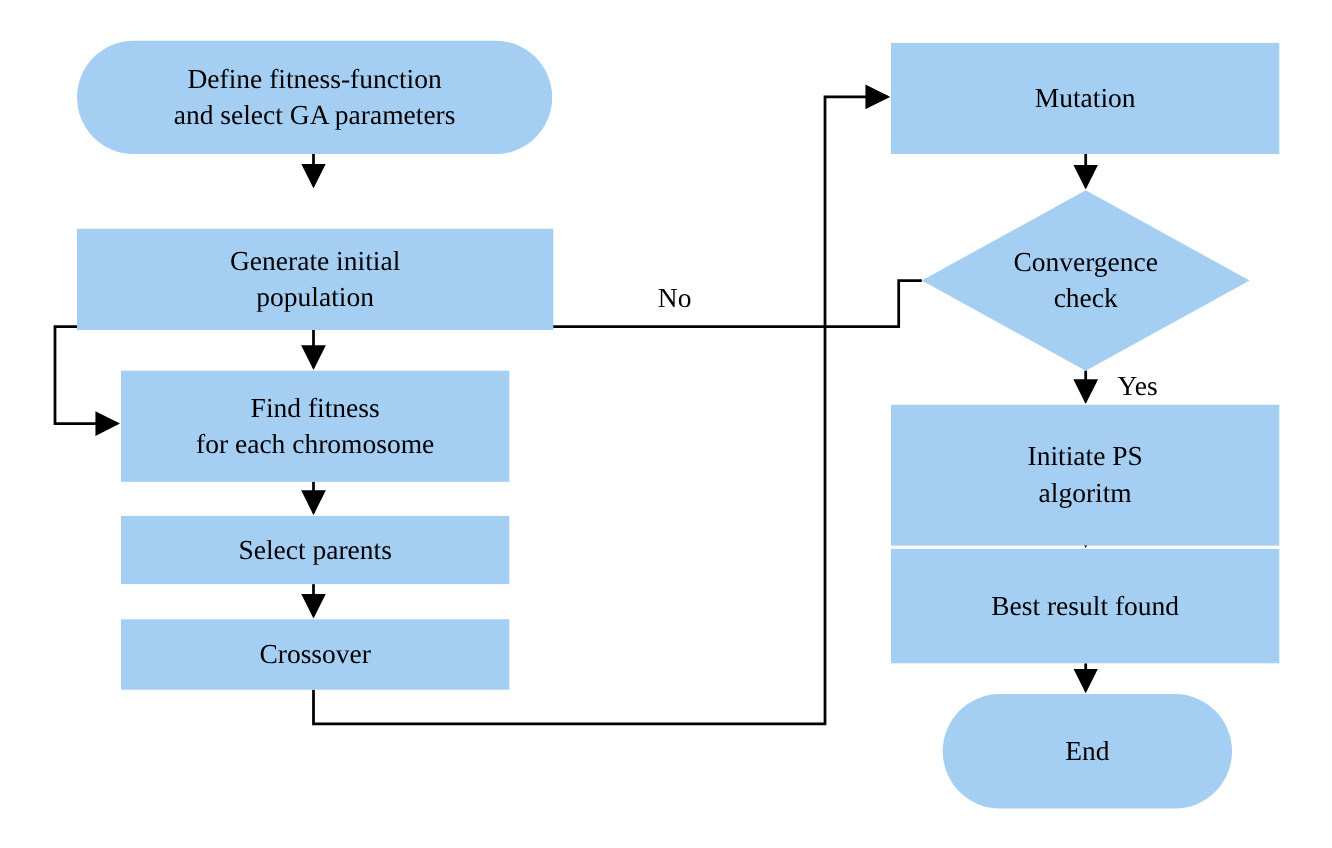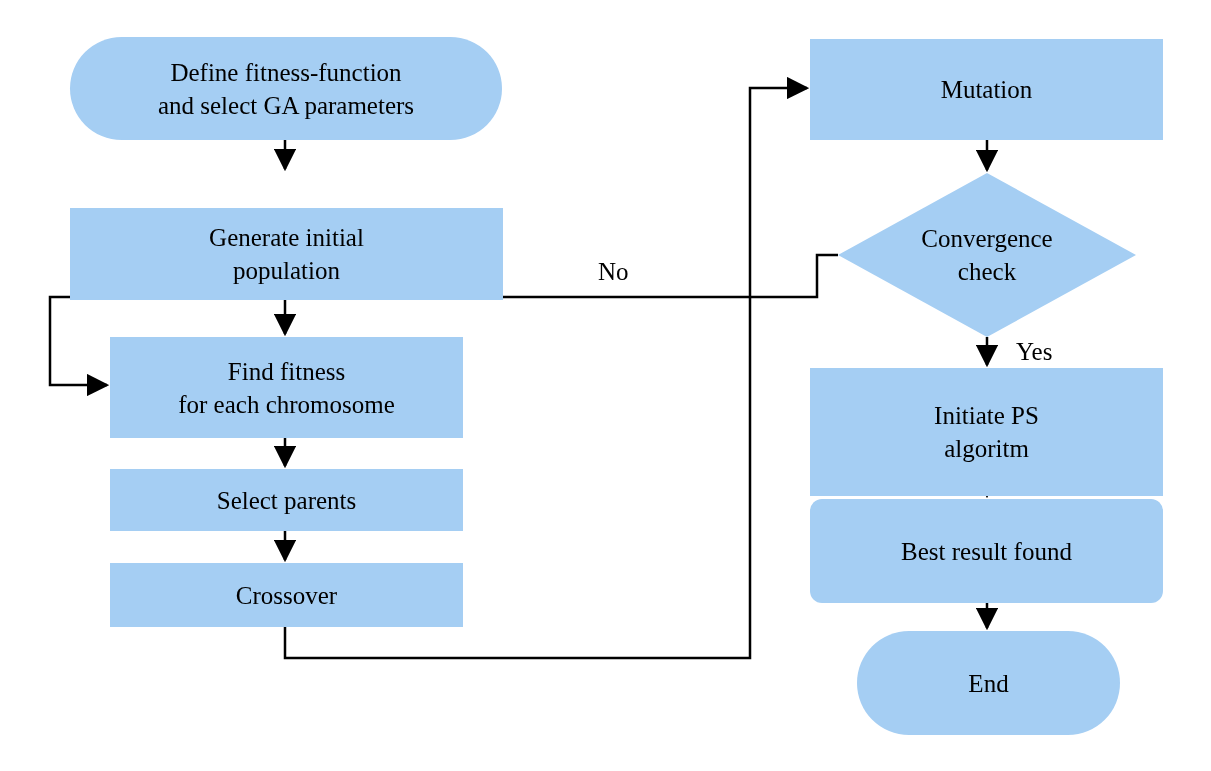--- a/index.html
+++ b/index.html
@@ -55,21 +55,21 @@
   }
   
   #n-start     { left: 70px;  top: 37px;  width: 432px; height: 103px; }
   #n-generate  { left: 70px;  top: 184px; width: 433px; height: 92px; margin-top: 24px; }
   #n-find      { left: 110px; top: 337px; width: 353px; height: 101px; text-align: center; }
   #n-select    { left: 110px; top: 469px; width: 353px; height: 62px; }
   #n-cross     { left: 110px; top: 563px; width: 353px; height: 64px; }
   #n-mutation  { left: 810px; top: 39px;  width: 353px; height: 101px; }
   #n-conv      { left: 838px; top: 173px; width: 298px; height: 164px; }
   #n-initiate  { left: 810px; top: 368px; width: 353px; height: 128px; }
-  #n-best      { left: 810px; top: 499px; width: 353px; height: 104px; border-radius: 12px; }
+  #n-best      { left: 810px; top: 499px; width: 353px; height: 104px; }
   #n-end       { left: 857px; top: 631px; width: 263px; height: 104px; justify-content: center; }
   #lbl-no      { left: 598px;  top: 257px; }
   #lbl-yes     { left: 1016px; top: 337px; }
 </style>
 </head>
 <body>
 
 <div class="canvas">
 
   <svg class="edges" viewBox="0 0 1211 771">

